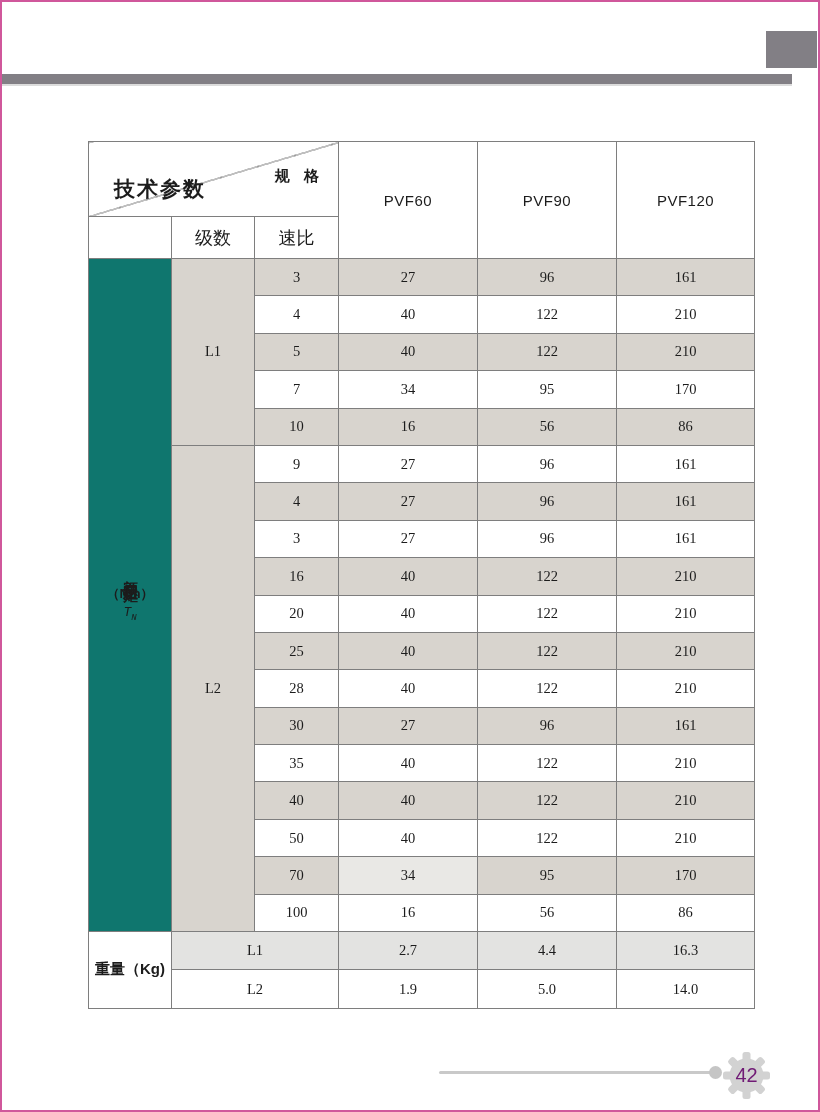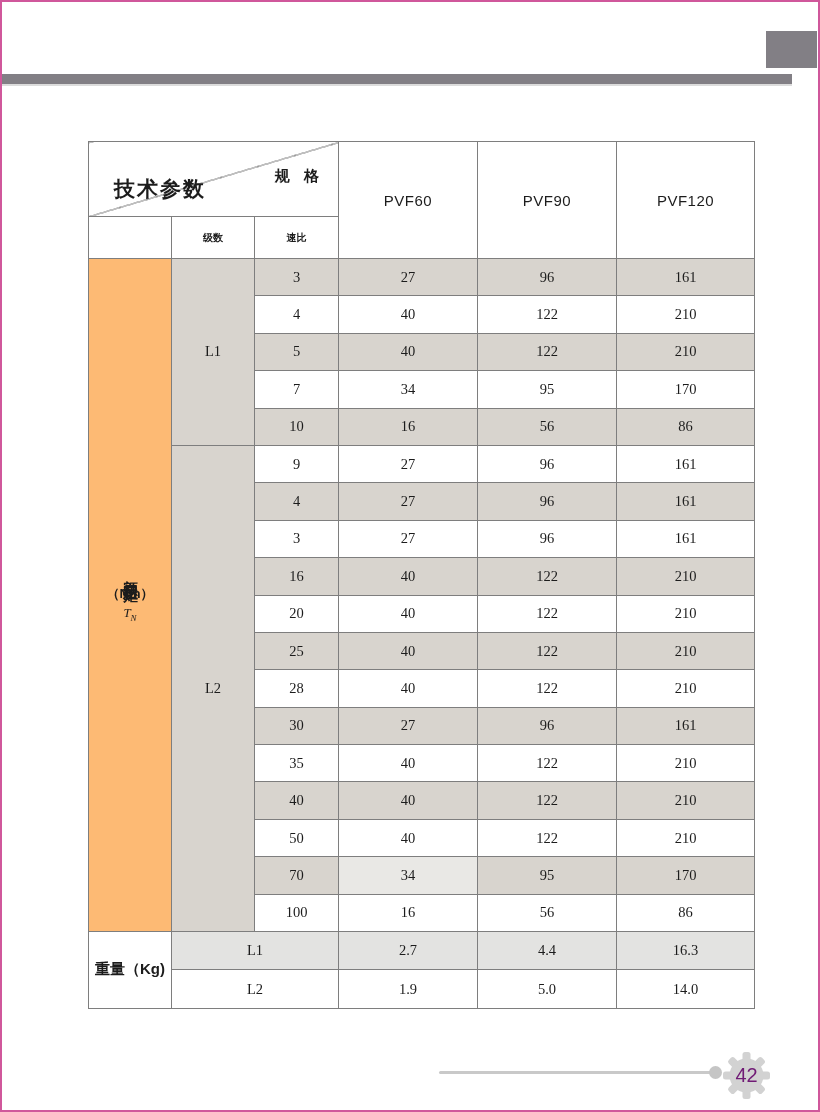--- a/index.html
+++ b/index.html
@@ -28,45 +28,45 @@
   table.spec td {
     border:1px solid #7e7e7e; padding:0; text-align:center;
     vertical-align:middle; overflow:hidden;
   }
   tr.r-head1 { height:75px; }
   tr.r-head2 { height:42px; }
   tr.r-data  { height:37.4px; }
   tr.r-weight{ height:38.4px; }
 
   .num   { font-family:"Liberation Serif", serif; font-size:14.5px; }
-  .cjk   { font-weight:bold; font-size:10px; font-family:"Liberation Sans", sans-serif; }
+  .cjk   { font-weight:normal; font-size:18px; font-family:"Liberation Sans", sans-serif; }
   .pvf   { font-size:15px; letter-spacing:0.5px; }
 
   .shade       { background:#d8d4ce; }
   .shade-light { background:#e9e8e5; }
   .wshade      { background:#e3e3e1; }
 
   
   td.corner-cell {
     position:relative;
     background-image:linear-gradient(to bottom right,
       transparent 49.7%, #7e7e7e 49.7%, #7e7e7e 50.4%, transparent 50.4%);
   }
   .corner-top    { position:absolute; top:25px; right:14px; font-weight:bold; font-size:15px; letter-spacing:5px;text-align:center; }
   .corner-bottom { position:absolute; bottom:13px; left:25px; font-weight:bold; font-size:21px; letter-spacing:2px; }
 
   
-  td.torque-cell { background:#fdba74; }
+  td.torque-cell { background:#0f766e; }
   .torque-wrap { display:flex; flex-direction:column; align-items:center; justify-content:center; gap:2px; }
   .torque-cn {
     writing-mode:vertical-rl; text-orientation:upright;
     font-weight:bold; font-size:15px; letter-spacing:3px;
   }
   .torque-unit { font-weight:bold; font-size:13px; margin-top:4px; }
-  .torque-sym  { font-family:Liberation Serif, serif; font-style:italic; font-size:13px; }
+  .torque-sym  { font-family:Liberation Mono, monospace; font-style:italic; font-size:13px; }
   .torque-sym sub { font-size:9px; font-style:italic; }
 
   .stage-cell { font-family:"Liberation Serif", serif; font-size:14.5px; }
   .weight-label { font-size:15px; font-weight:bold; background:#ffffff;margin-left:45px; }
 
   
   .footer-line { position:absolute; left:439px; top:1071px; width:276px; height:3px; background:#c9c9c9; border-radius:2px; }
   .footer-dot  { position:absolute; left:709px; top:1066px; width:13px; height:13px; border-radius:50%; background:#c5c5c5; }
   .gear-wrap   { position:absolute; left:722px; top:1051px; width:49px; height:49px; }
   .gear-wrap svg { position:absolute; inset:0; }

